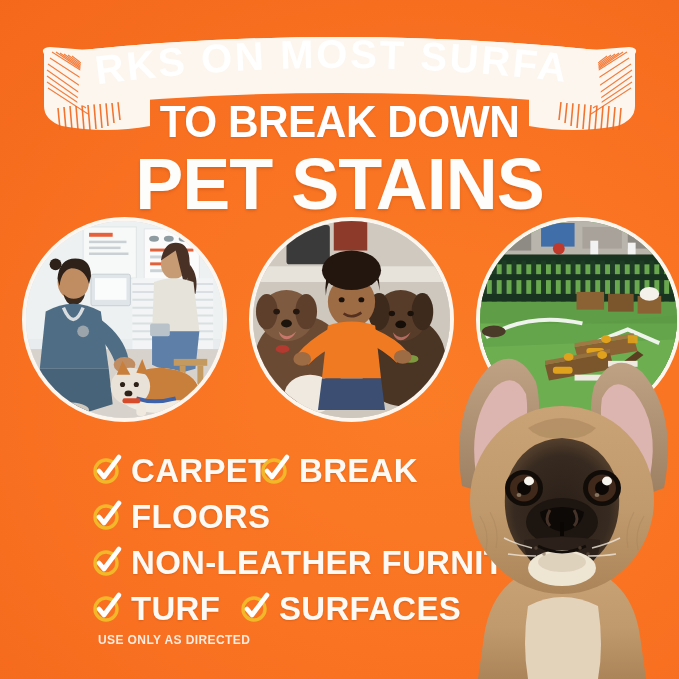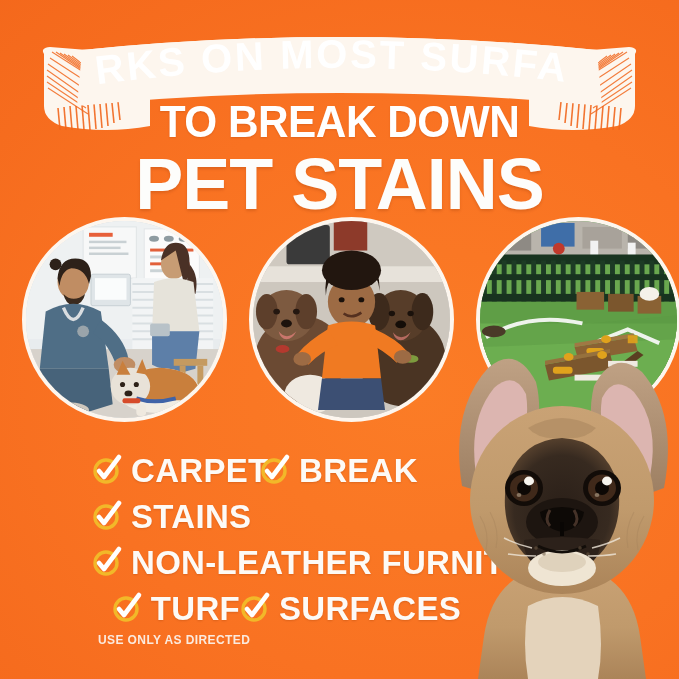--- a/index.html
+++ b/index.html
@@ -135,21 +135,21 @@
   .tick {
     width: 30px;
     height: 30px;
     flex: 0 0 30px;
     position: relative;
   }
   .tick svg { display:block; width: 30px; height: 30px; overflow: visible; }
 
   .col-a { width: 168px; }
   .col-b { }
-  .row-turf .col-a { width: 148px; justify-content: flex-end; }
+  .row-turf .col-a { width: 148px; }
 
   .fine-print {
     position: absolute;
     left: 98px;
     top: 633px;
     color: #fbeade;
     font-family: "Liberation Sans Narrow", "Liberation Sans", sans-serif;
     font-weight: bold;
     font-size: 12px;
     letter-spacing: 0.4px;
@@ -502,21 +502,21 @@
     </div>
 
     <div class="check-row">
       <div class="check-item col-a">
         <span class="tick">
           <svg viewBox="0 0 30 30" xmlns="http://www.w3.org/2000/svg">
             <circle cx="14" cy="16" r="11" fill="none" stroke="#f2b829" stroke-width="3.4"></circle>
             <path d="M7,16 L12,22 L27,2" fill="none" stroke="#ffffff" stroke-width="4.6" stroke-linecap="round" stroke-linejoin="round"></path>
           </svg>
         </span>
-        <span class="label">STAINS</span>
+        <span class="label">FLOORS</span>
       </div>
     </div>
 
     <div class="check-row">
       <div class="check-item">
         <span class="tick">
           <svg viewBox="0 0 30 30" xmlns="http://www.w3.org/2000/svg">
             <circle cx="14" cy="16" r="11" fill="none" stroke="#f2b829" stroke-width="3.4"></circle>
             <path d="M7,16 L12,22 L27,2" fill="none" stroke="#ffffff" stroke-width="4.6" stroke-linecap="round" stroke-linejoin="round"></path>
           </svg>

